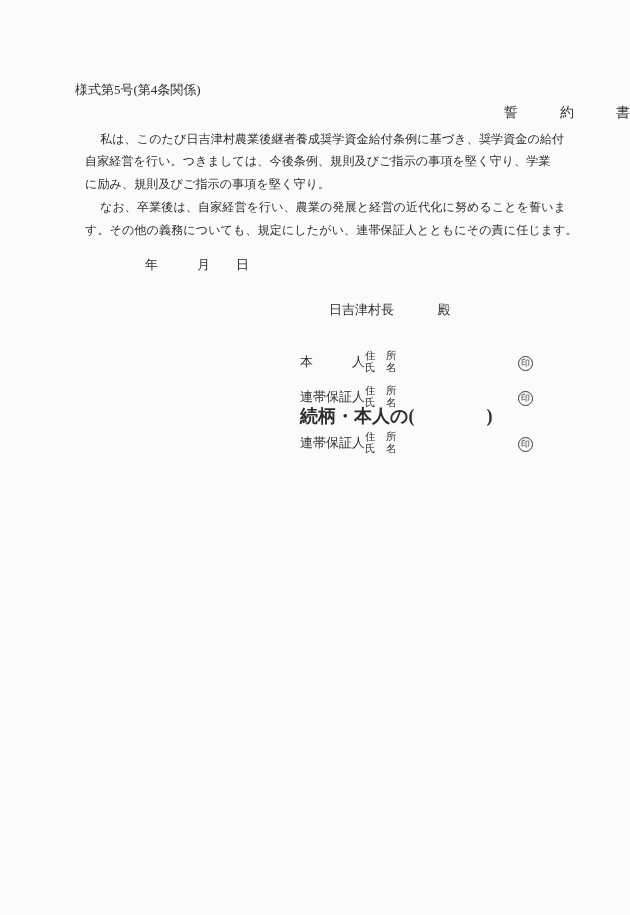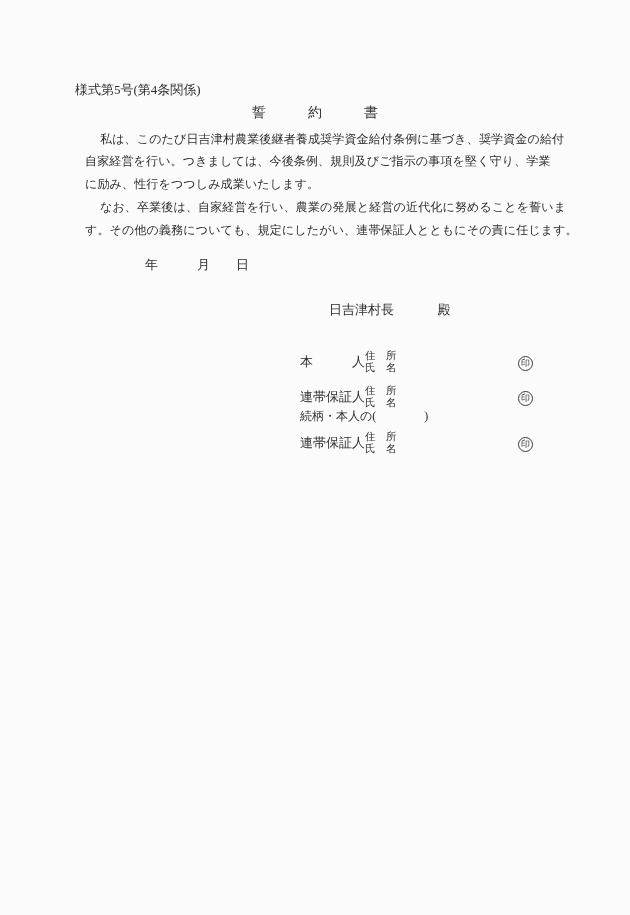--- a/index.html
+++ b/index.html
@@ -16,21 +16,21 @@
     height: 915px;
     padding-top: 80px;
   }
   .form-number {
     margin-left: 75px;
     font-size: 13px;
     line-height: 20px;
     white-space: pre;
   }
   .doc-title {
-    text-align: center;
+    text-align: right;
     font-size: 14px;
     line-height: 22px;
     margin-top: 2px;
     white-space: pre;
   }
   .para {
     margin: 4px 85px 0 85px;
     font-size: 12px;
     letter-spacing: 0.15px;
   }
@@ -74,38 +74,39 @@
     height: 15px;
     border: 1px solid #3a3a3a;
     border-radius: 50%;
     font-size: 9px;
     line-height: 13px;
     text-align: center;
     color: #3a3a3a;
     margin-top: 2px;
   }
   .relation-line {
-    font-size: 12px;
+    font-size: 18px;
     line-height: 14px;
     white-space: pre;
+    font-weight: bold;
   }
 </style>
 </head>
 <body>
 
 <div class="page">
 
   <div class="form-number">様式第5号(第4条関係)</div>
 
   <div class="doc-title">誓　　　約　　　書</div>
 
   <div class="para para1">
       <div>私は、このたび日吉津村農業後継者養成奨学資金給付条例に基づき、奨学資金の給付</div>
       <div>自家経営を行い。つきましては、今後条例、規則及びご指示の事項を堅く守り、学業</div>
-      <div>に励み、性行をつつしみ成業いたします。</div>
+      <div>に励み、規則及びご指示の事項を堅く守り。</div>
     </div>
 
   <div class="para para2">
       <div>なお、卒業後は、自家経営を行い、農業の発展と経営の近代化に努めることを誓いま</div>
       <div>す。その他の義務についても、規定にしたがい、連帯保証人とともにその責に任じます。</div>
     </div>
 
   <div class="date-line">年　　　月　　日</div>
 
   <div class="addressee">

